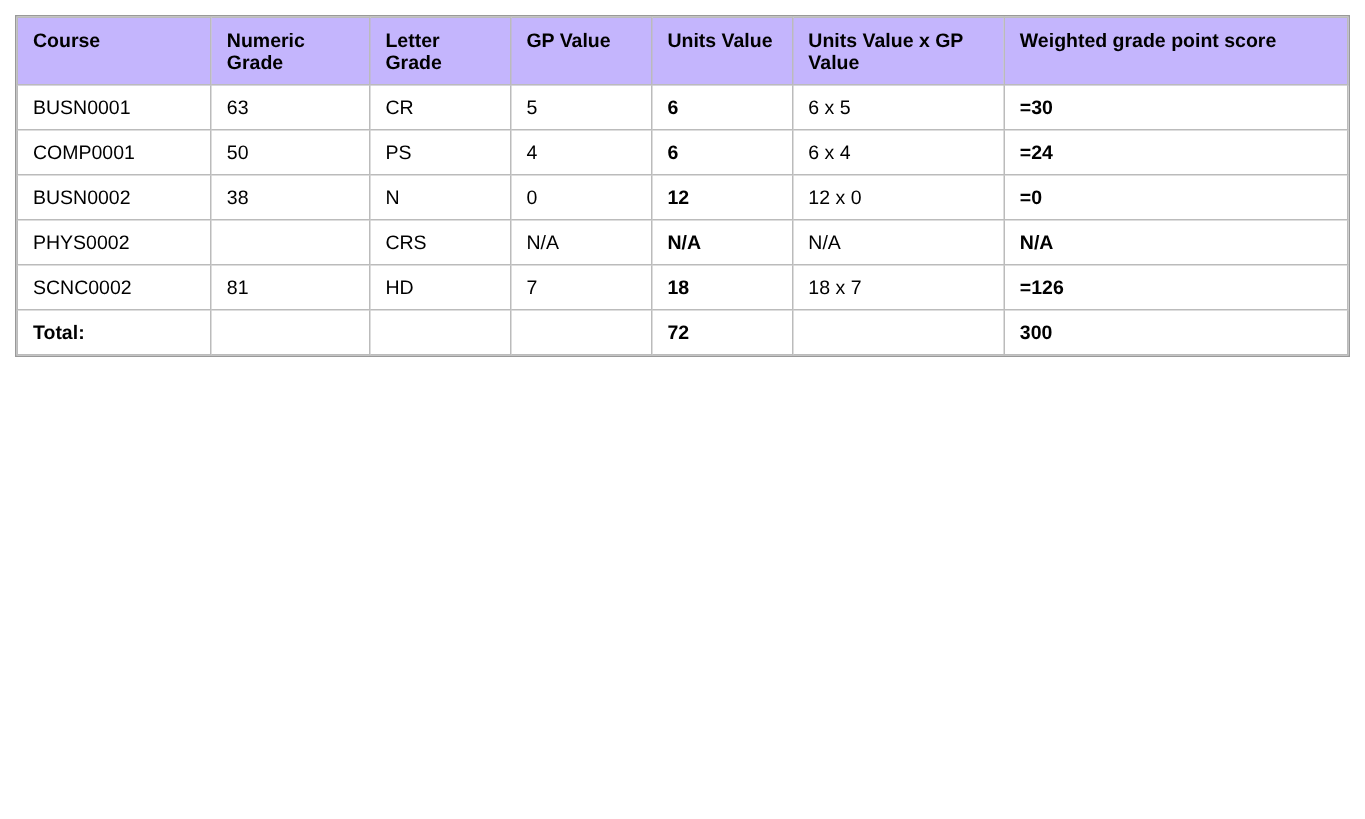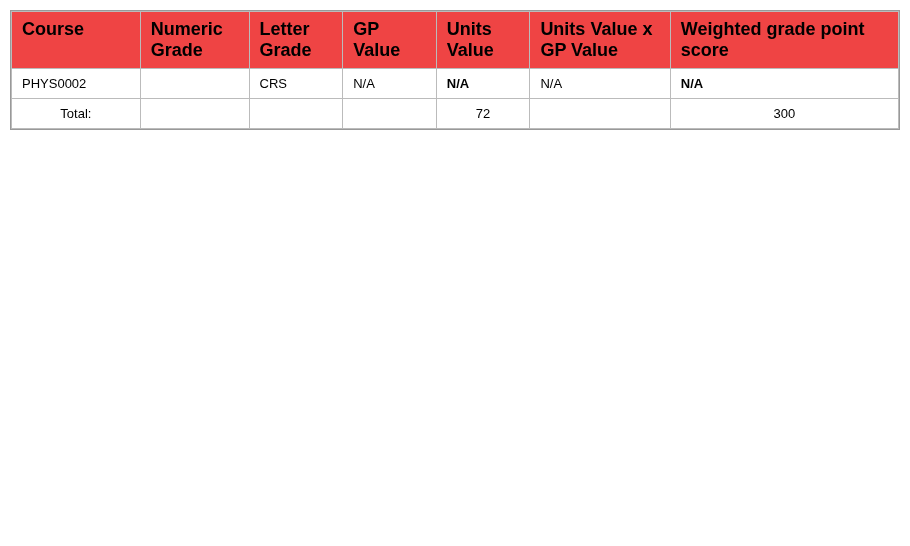--- a/index.html
+++ b/index.html
@@ -23,33 +23,32 @@
       border-collapse: collapse;
     }
     th, td {
       border: 1px solid #bbb;
       padding: 7px 10px;
       vertical-align: top;
       text-align: left;
     }
     thead th {
       font-weight: bold;
-      background: #ef4444;
-      font-size: 18px;
+      background: #c4b5fd;
+      font-size: 13px;
     }
     tbody tr:nth-child(odd) {
       background: #fff;
     }
     tbody tr:nth-child(even) {
       background: #fff;
     }
     .bold { font-weight: bold; }
     tfoot td {
-      font-weight: normal;
-      text-align: center;
+      font-weight: bold;
     }
     col.col-course { width: 110px; }
     col.col-numeric { width: 90px; }
     col.col-letter { width: 80px; }
     col.col-gp { width: 80px; }
     col.col-units { width: 80px; }
     col.col-unitsgp { width: 120px; }
     col.col-weighted { width: 195px; }
   </style>
 </head>
@@ -71,28 +70,64 @@
         <th>Course</th>
         <th>Numeric Grade</th>
         <th>Letter Grade</th>
         <th>GP Value</th>
         <th>Units Value</th>
         <th>Units Value x GP Value</th>
         <th>Weighted grade point score</th>
       </tr>
     </thead>
     <tbody id="table-body">
+    <tr>
+          <td>BUSN0001</td>
+          <td>63</td>
+          <td>CR</td>
+          <td>5</td>
+          <td class="bold">6</td>
+          <td>6 x 5</td>
+          <td class="bold">=30</td>
+        </tr>
+        <tr>
+          <td>COMP0001</td>
+          <td>50</td>
+          <td>PS</td>
+          <td>4</td>
+          <td class="bold">6</td>
+          <td>6 x 4</td>
+          <td class="bold">=24</td>
+        </tr>
+        <tr>
+          <td>BUSN0002</td>
+          <td>38</td>
+          <td>N</td>
+          <td>0</td>
+          <td class="bold">12</td>
+          <td>12 x 0</td>
+          <td class="bold">=0</td>
+        </tr>
         <tr>
           <td>PHYS0002</td>
           <td></td>
           <td>CRS</td>
           <td>N/A</td>
           <td class="bold">N/A</td>
           <td>N/A</td>
           <td class="bold">N/A</td>
+        </tr>
+        <tr>
+          <td>SCNC0002</td>
+          <td>81</td>
+          <td>HD</td>
+          <td>7</td>
+          <td class="bold">18</td>
+          <td>18 x 7</td>
+          <td class="bold">=126</td>
         </tr>
       </tbody>
     <tfoot>
       <tr>
         <td>Total:</td>
         <td></td>
         <td></td>
         <td></td>
         <td>72</td>
         <td></td>

